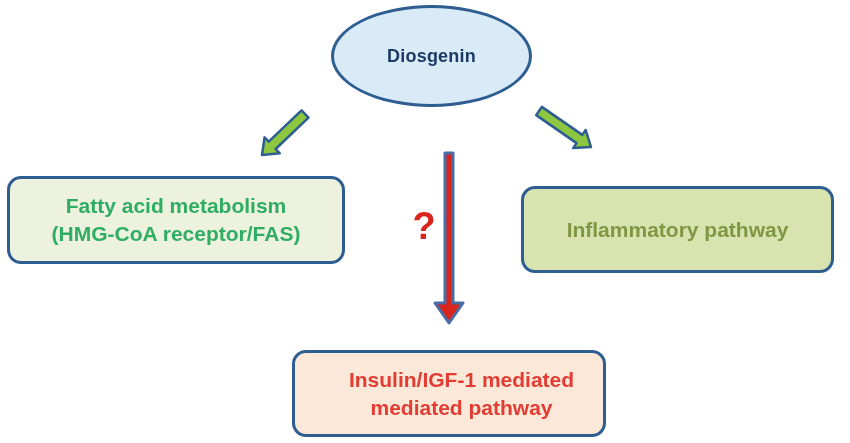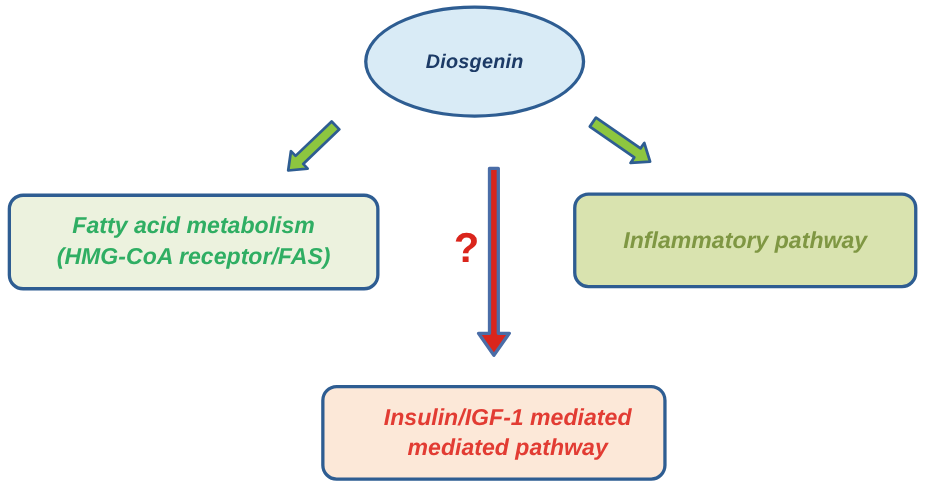--- a/index.html
+++ b/index.html
@@ -34,21 +34,20 @@
     stroke-linejoin: round;
   }
   .node {
     position: absolute;
     display: flex;
     flex-direction: column;
     align-items: center;
     justify-content: center;
     text-align: center;
     box-sizing: border-box;
-    font-style: italic;
   }
   .ellipse-node {
     left: 331px; top: 5px;
     width: 201px; height: 102px;
     background: var(--node_blue_fill);
     border: 3px solid var(--outline_blue);
     border-radius: 50%;
     color: var(--navy_text);
     font-size: 18px;
     font-weight: bold;
@@ -61,21 +60,21 @@
     font-weight: bold;
     line-height: 28px;
   }
   .box-fatty {
     left: 7px; top: 176px;
     width: 338px; height: 88px;
     background: var(--left_box_fill);
     color: var(--left_box_text);
   }
   .box-inflammatory {
-    left: 521px; top: 175px;
+    left: 521px; top: 186px;
     width: 313px; height: 87px;
     background: var(--right_box_fill);
     color: var(--right_box_text);
   }
   .box-insulin {
     left: 292px; top: 350px;
     width: 314px; height: 87px;
     background: var(--bottom_box_fill);
     color: var(--bottom_box_text);
     padding-left: 25px;

